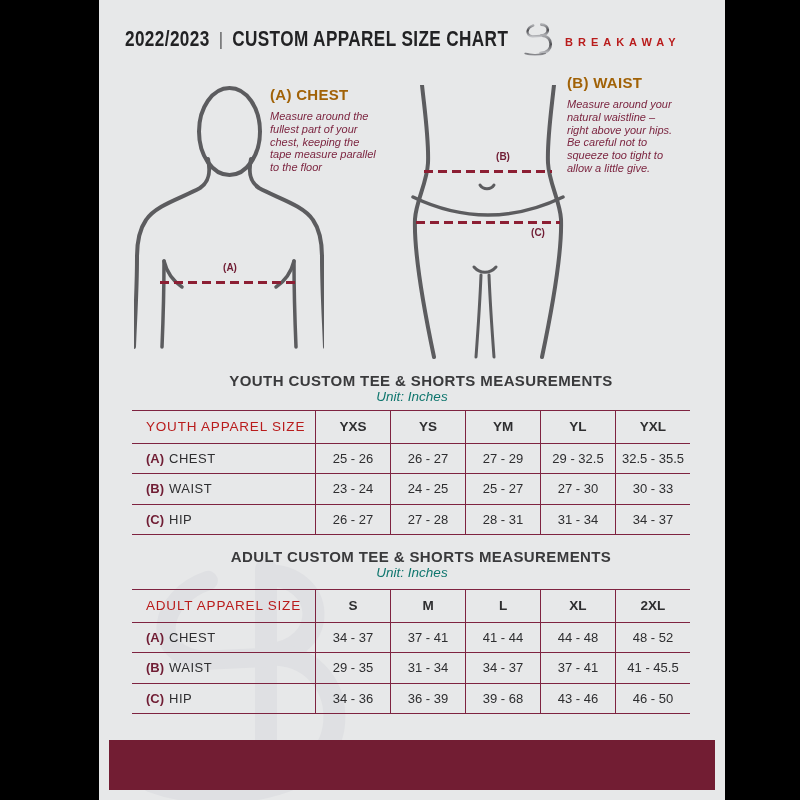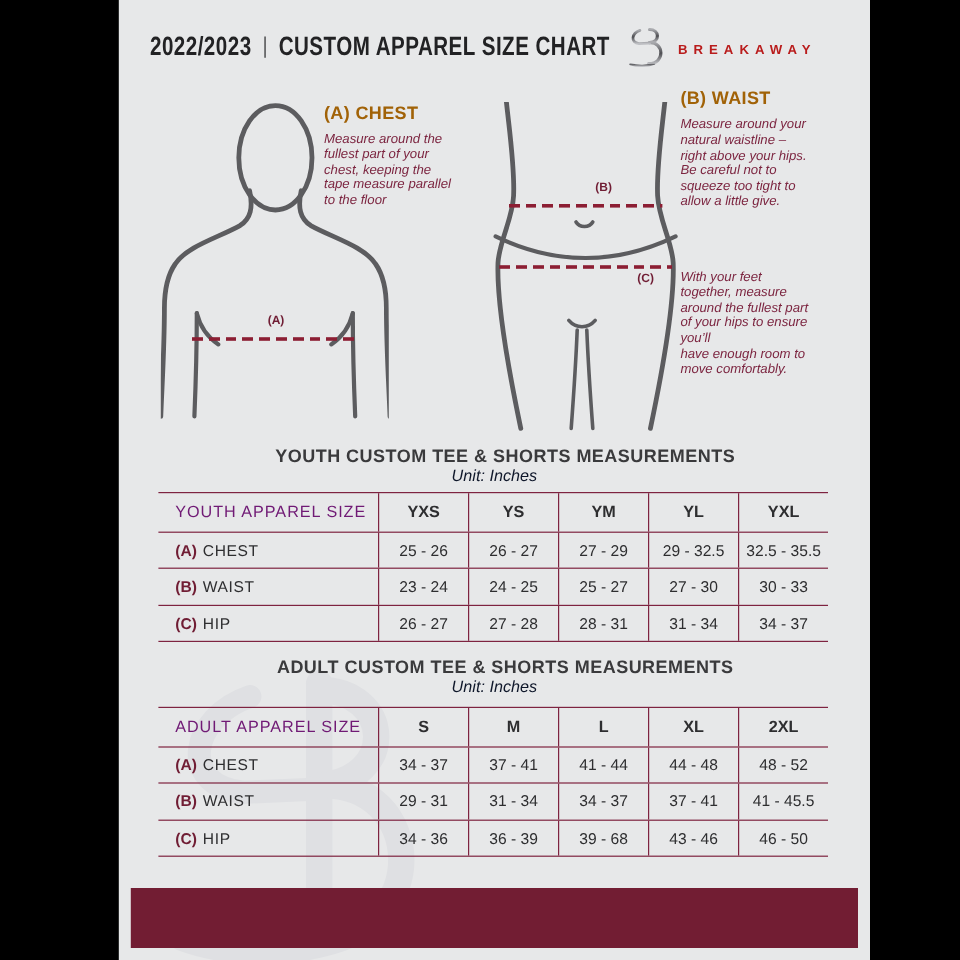--- a/index.html
+++ b/index.html
@@ -27,32 +27,32 @@
   
   .ins{position:absolute;z-index:2;}
   .ins h3{margin:0 0 7px 0;font-size:15px;font-weight:800;color:#a16207;letter-spacing:0.3px;}
   .ins p{margin:0;font-size:11px;font-style:italic;color:#7c2540;line-height:12.8px;
          white-space:pre-line;}
 
   
   .sec-title{position:absolute;left:0;width:644px;text-align:center;font-size:15px;
              font-weight:700;color:#3a3a3c;letter-spacing:0.4px;z-index:1;}
   .unit{position:absolute;left:0;width:626px;text-align:center;font-size:13.5px;
-        font-style:italic;color:#0f172a;z-index:1;}
+        font-style:italic;color:#0f766e;z-index:1;}
 
   
   .size-table{position:absolute;left:33px;width:558px;border-bottom:1.5px solid #7e2340;z-index:1;}
   .trow{display:grid;grid-template-columns:183px 75px 75px 75px 75px 1fr;
         border-top:1.5px solid #7e2340;height:29.5px;}
   .trow.head{height:31.5px;}
   .cell{display:flex;align-items:center;justify-content:center;font-size:13px;color:#2e2e30;
         border-left:1.5px solid #7e2340;}
   .cell.first{justify-content:flex-start;padding-left:14px;border-left:none;}
   .head .cell{font-weight:700;font-size:13.5px;}
-  .head .cell.first{font-weight:400;letter-spacing:0.8px;color:#701a75;}
+  .head .cell.first{font-weight:400;letter-spacing:0.8px;color:#b91c1c;}
   .rkey{color:#701d34;font-weight:700;margin-right:5px;}
   .rlabel{letter-spacing:0.5px;}
 
   
   .bar{position:absolute;left:10px;top:740px;width:606px;height:50px;background:#721d33;z-index:3;}
   .watermark{position:absolute;left:8px;top:542px;z-index:0;}
   .watermark path{fill:none;stroke:#dfe0e3;stroke-linecap:round;}
 </style>
 </head>
 <body>
@@ -127,27 +127,20 @@
   <div class="ins" style="left:468px;top:74px;width:160px;">
     <h3>(B) WAIST</h3>
     <p>Measure around your
 natural waistline –
 right above your hips.
 Be careful not to
 squeeze too tight to
 allow a little give.</p>
   </div>
   <div class="ins" style="left:468px;top:225px;width:170px;">
-    <p>With your feet
-together, measure
-around the fullest part
-of your hips to ensure
-you’ll
-have enough room to
-move comfortably.</p>
   </div>
 
   <div class="sec-title" style="top:372px;">YOUTH CUSTOM TEE &amp; SHORTS MEASUREMENTS</div>
   <div class="unit" style="top:389px;">Unit: Inches</div>
 
   <div class="size-table" style="top:410px;">
     <div class="trow head">
       <div class="cell first">YOUTH APPAREL SIZE</div>
       <div class="cell">YXS</div>
       <div class="cell">YS</div>
@@ -211,21 +204,21 @@
       <div class="cell">37 - 41</div>
       <div class="cell">41 - 44</div>
       <div class="cell">44 - 48</div>
       <div class="cell">48 - 52</div>
     </div>
     <div class="trow">
       <div class="cell first">
         <span class="rkey">(B)</span>
         <span class="rlabel">WAIST</span>
       </div>
-      <div class="cell">29 - 31</div>
+      <div class="cell">29 - 35</div>
       <div class="cell">31 - 34</div>
       <div class="cell">34 - 37</div>
       <div class="cell">37 - 41</div>
       <div class="cell">41 - 45.5</div>
     </div>
     <div class="trow">
       <div class="cell first">
         <span class="rkey">(C)</span>
         <span class="rlabel">HIP</span>
       </div>

